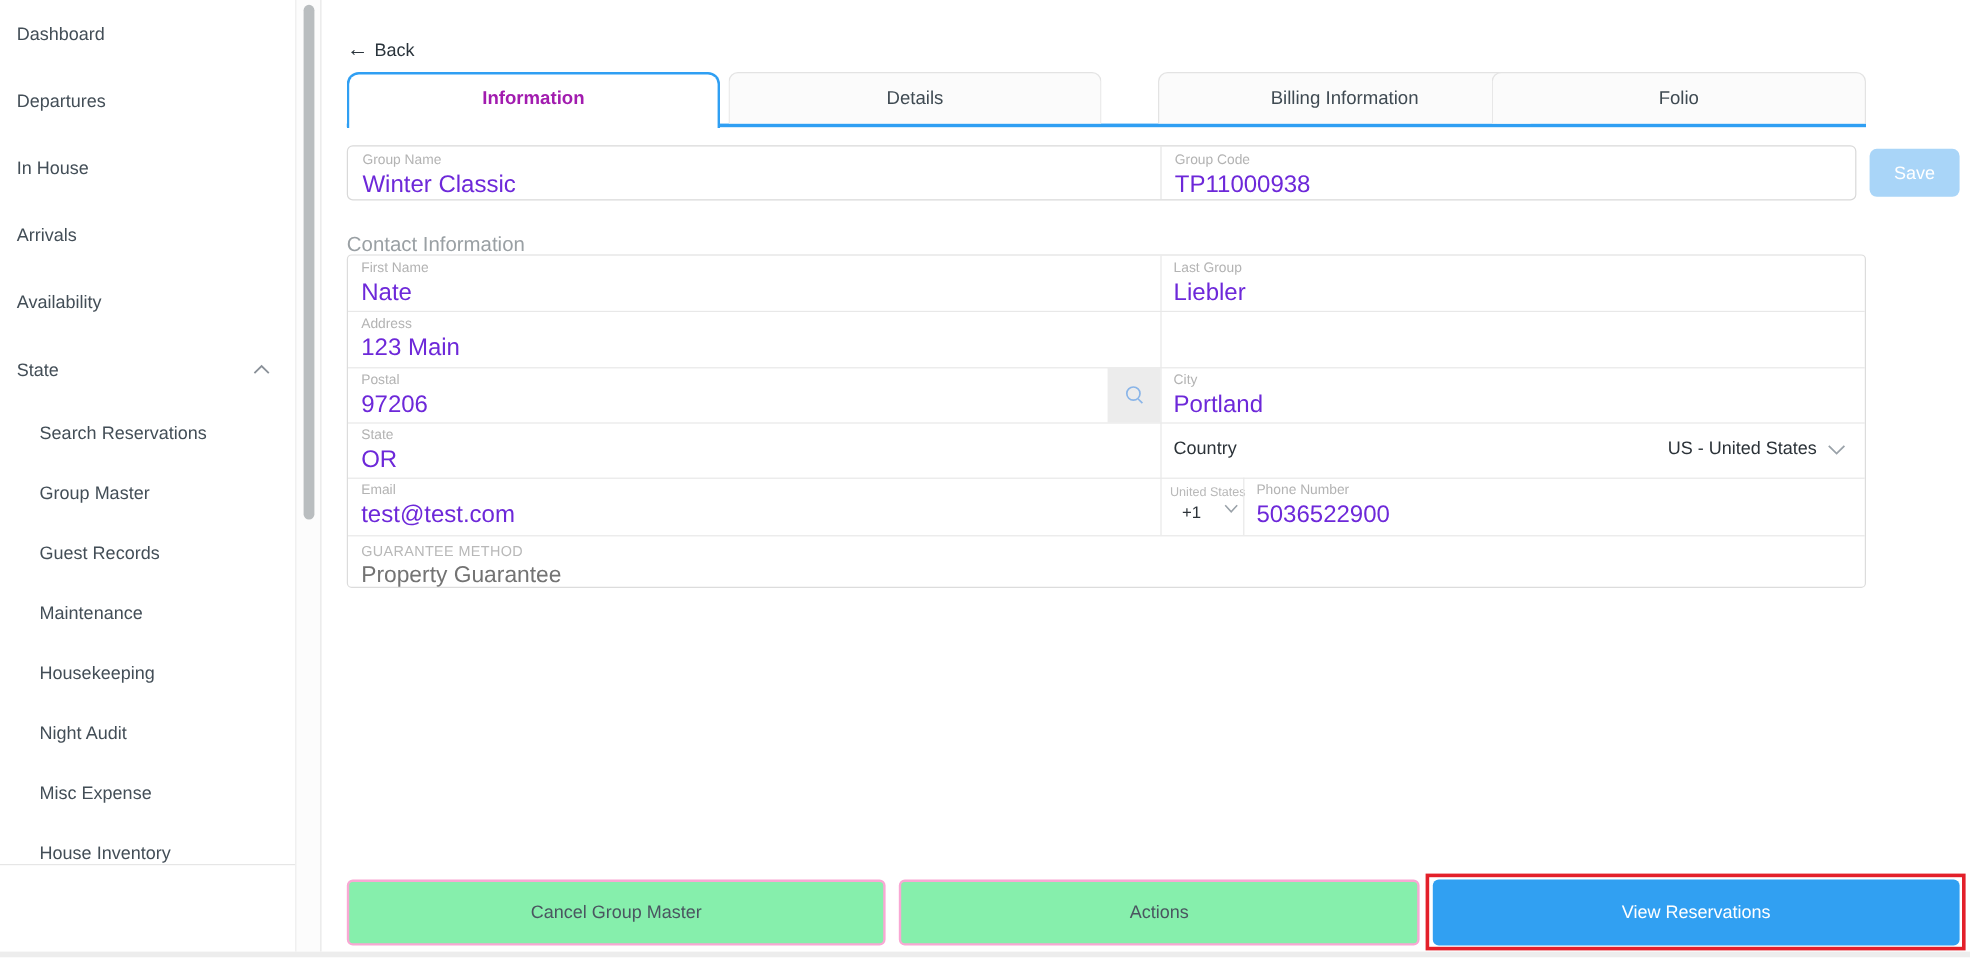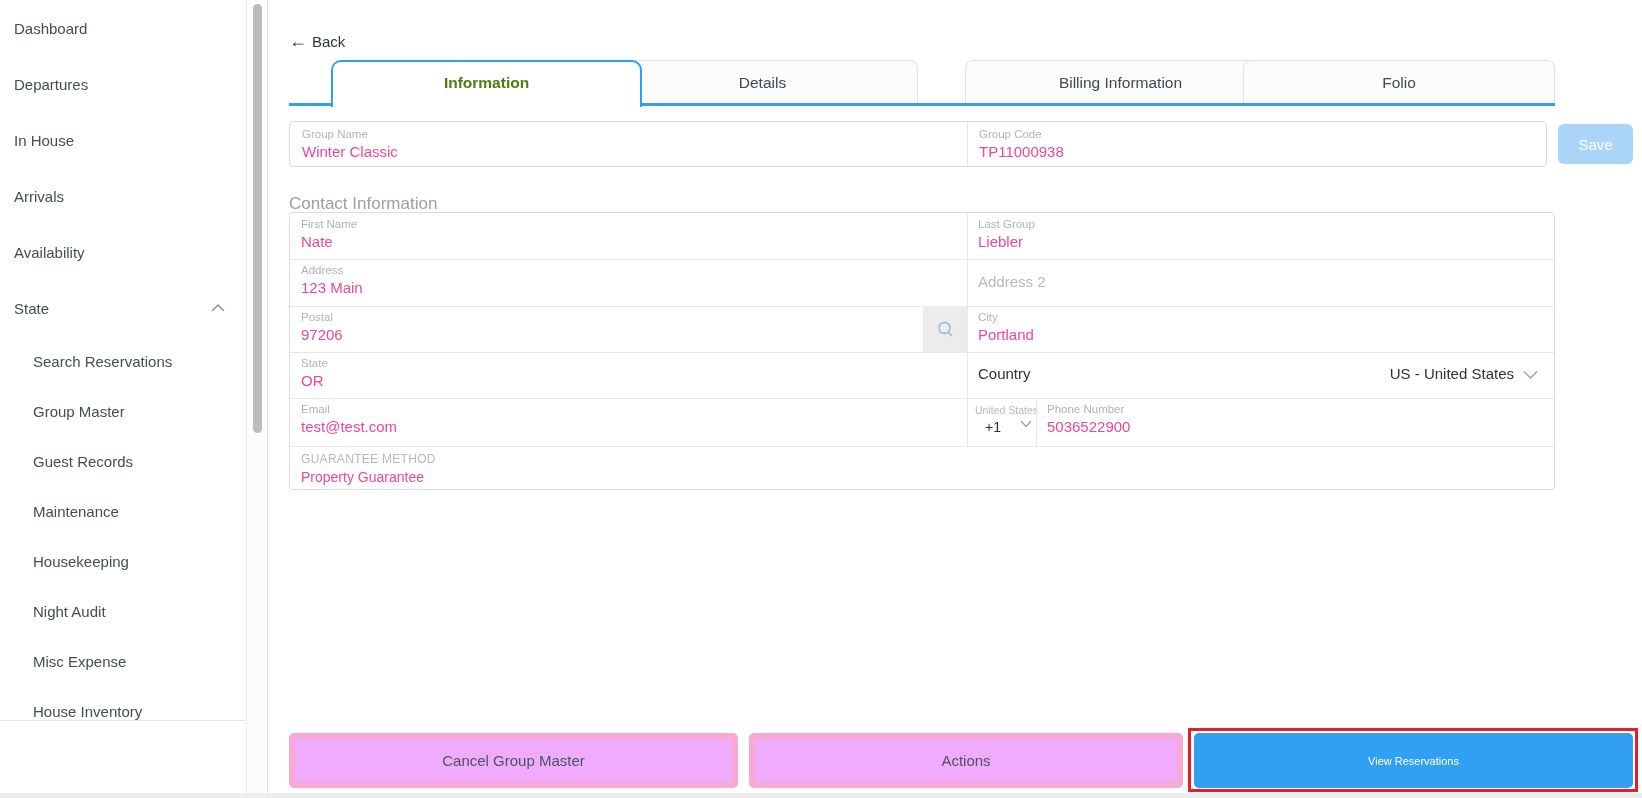--- a/index.html
+++ b/index.html
@@ -17,28 +17,28 @@
   .scroll-track { position:absolute; left:246px; top:0; width:22px; height:793px; background:#fcfcfc; border-left:1px solid #ededed; border-right:1px solid #e2e2e2; }
   .scroll-thumb { position:absolute; left:6px; top:4px; width:9px; height:429px; background:#b9bdbf; border-radius:5px; cursor:pointer; }
 
   
   .main { position:absolute; left:268px; top:0; width:1374px; height:798px; background:#fff; }
   .back { position:absolute; left:21px; top:30px; height:22px; line-height:22px; font-size:15px; color:#2a343c; cursor:pointer; }
   .back .arrow { font-size:18px; margin-right:5px; }
 
   .tab-underline { position:absolute; left:21px; top:103px; width:1266px; height:3px; background:#2f9ff3; }
   .tab { position:absolute; top:60px; height:43px; background:#fbfbfb; border:1px solid #e3e3e3; border-bottom:none; border-radius:8px 8px 0 0; font-size:15.5px; color:#3f4a52; text-align:center; line-height:43px; cursor:pointer; }
-  .tab.active { height:47px; background:#fff; border:2px solid #2f9ff3; border-bottom:none; border-radius:10px 10px 0 0; color:#4d7c0f; font-weight:bold; z-index:2; line-height:41px;margin-left:42px; }
+  .tab.active { height:47px; background:#fff; border:2px solid #2f9ff3; border-bottom:none; border-radius:10px 10px 0 0; color:#a21caf; font-weight:bold; z-index:2; line-height:41px; }
   .tab1 { left:21px; width:311px; } .tab2 { left:339px; width:311px; }
   .tab3 { left:657px; width:311px;margin-left:40px; } .tab4 { left:975px; width:312px; }
 
   .group-box { position:absolute; left:21px; top:121px; width:1258px; height:46px; border:1px solid #d9d9d9; border-radius:5px; background:#fff; }
   .group-divider { position:absolute; left:677px; top:0; width:1px; height:44px; background:#e4e4e4; }
   .field-label { font-size:11.5px; color:#b3b3b3; }
-  .field-value { font-size:15px; color:#ec4899; }
+  .field-value { font-size:20px; color:#6d28d9; }
   .gcell { position:absolute; top:0; height:44px; cursor:text; }
   .gcell .field-label { position:absolute; top:6px; left:12px; }
   .gcell .field-value { position:absolute; top:21px; left:12px; }
   .save-btn { position:absolute; left:1290px; top:124px; width:75px; height:40px; background:#a9d5f8; border:none; border-radius:6px; color:#fff; font-size:15px; font-family:inherit; cursor:default; }
 
   .section-label { position:absolute; left:21px; top:194px; font-size:17px; color:#9aa0a4; }
 
   .grid { position:absolute; left:21px; top:212px; width:1266px; height:278px; border:1px solid #dcdcdc; border-radius:4px; background:#fff; }
   .row-line { position:absolute; left:0; width:1264px; height:1px; background:#e8e8e8; }
   .col-line { position:absolute; left:677px; top:0; width:1px; height:233px; background:#e8e8e8; }
@@ -51,27 +51,27 @@
   .country-row { position:absolute; left:677px; top:139px; width:587px; height:46px; cursor:pointer; }
   .country-label { position:absolute; left:11px; top:13px; font-size:15px; color:#2b3238; }
   .country-value { position:absolute; right:40px; top:13px; font-size:15px; color:#2b3238; }
   .country-chevron { position:absolute; right:16px; top:18px; }
   .dial-cell { position:absolute; left:677px; top:185px; width:69px; height:48px; cursor:pointer; }
   .dial-label { position:absolute; left:8px; top:6px; font-size:10.5px; color:#b9b9b9; white-space:nowrap; }
   .dial-value { position:absolute; left:18px; top:21px; font-size:14px; color:#2b3238; }
   .dial-chevron { position:absolute; right:4px; top:22px; }
   .dial-divider { position:absolute; left:746px; top:185px; width:1px; height:48px; background:#e8e8e8; }
   .guar-label { position:absolute; left:11px; top:6px; font-size:12px; color:#b8b8b8; letter-spacing:.3px; }
-  .guar-value { position:absolute; left:11px; top:23px; font-size:14px; color:#ec4899; }
+  .guar-value { position:absolute; left:11px; top:23px; font-size:19px; color:#737373; }
 
   .bottom-btn { position:absolute; top:733px; height:55px; border-radius:5px; font-size:15px; font-family:inherit; cursor:pointer; }
-  .btn-plain { background:#f0abfc; border:6px solid #f9a8d4; color:#4a5560; }
+  .btn-plain { background:#86efac; border:2px solid #f9a8d4; color:#4a5560; }
   .btn-cancel { left:21px; width:449px; }
   .btn-actions { left:481px; width:434px; }
-  .btn-view { left:926px; width:439px; background:#31a0f2; border:none; color:#fff; font-size:11px; }
+  .btn-view { left:926px; width:439px; background:#31a0f2; border:none; color:#fff; font-size:15px; }
   .annotation { position:absolute; left:920px; top:728px; width:450px; height:64px; border:3px solid #e3202a; z-index:3; pointer-events:none; }
 
   .bottom-strip { position:absolute; left:0; top:793px; width:1642px; height:5px; background:#ededed; }
 </style>
 </head>
 <body>
 
 <div id="app">
 
   <div class="sidebar">
@@ -146,23 +146,20 @@
       </div>
       <div class="cell" style="left:677px;top:0;width:587px;height:46px">
         <span class="field-label">Last Group</span>
         <span class="field-value">Liebler</span>
       </div>
 
       <div class="cell" style="left:0;top:46px;width:677px;height:47px">
         <span class="field-label">Address</span>
         <span class="field-value">123 Main</span>
       </div>
-      <div class="cell" style="left:677px;top:46px;width:587px;height:47px">
-        <span class="placeholder">Address 2</span>
-      </div>
 
       <div class="cell" style="left:0;top:93px;width:633px;height:46px">
         <span class="field-label">Postal</span>
         <span class="field-value">97206</span>
       </div>
       <div class="search-box">
         <svg width="17" height="17" viewBox="0 0 17 17">
           <circle cx="7.5" cy="7" r="5.5" fill="none" stroke="#8ab5e8" stroke-width="1.4"></circle>
           <line x1="11.5" y1="11.5" x2="15" y2="15" stroke="#8ab5e8" stroke-width="1.4"></line>
         </svg>

